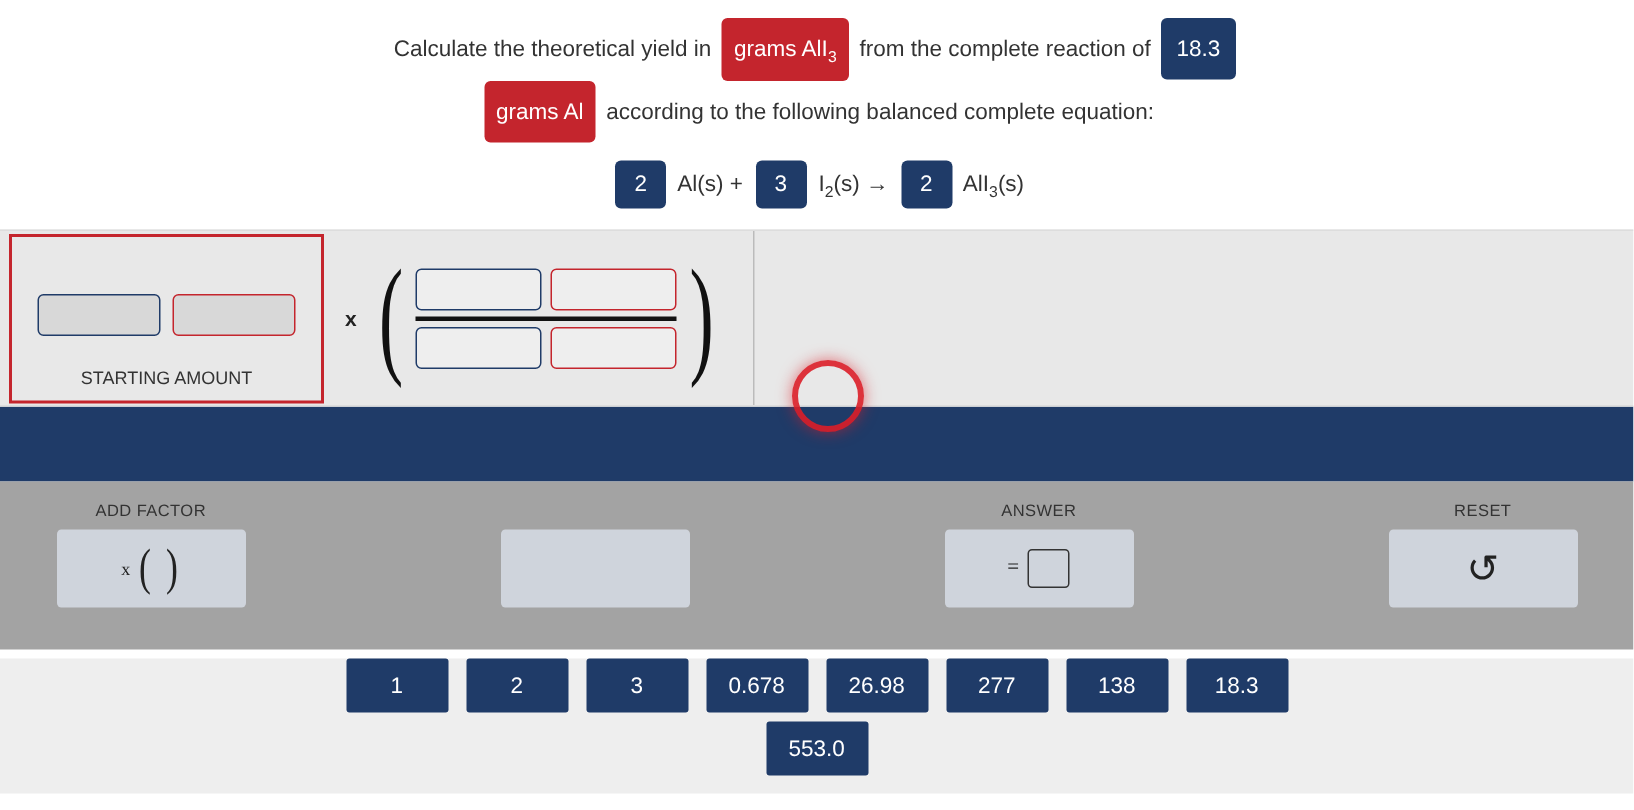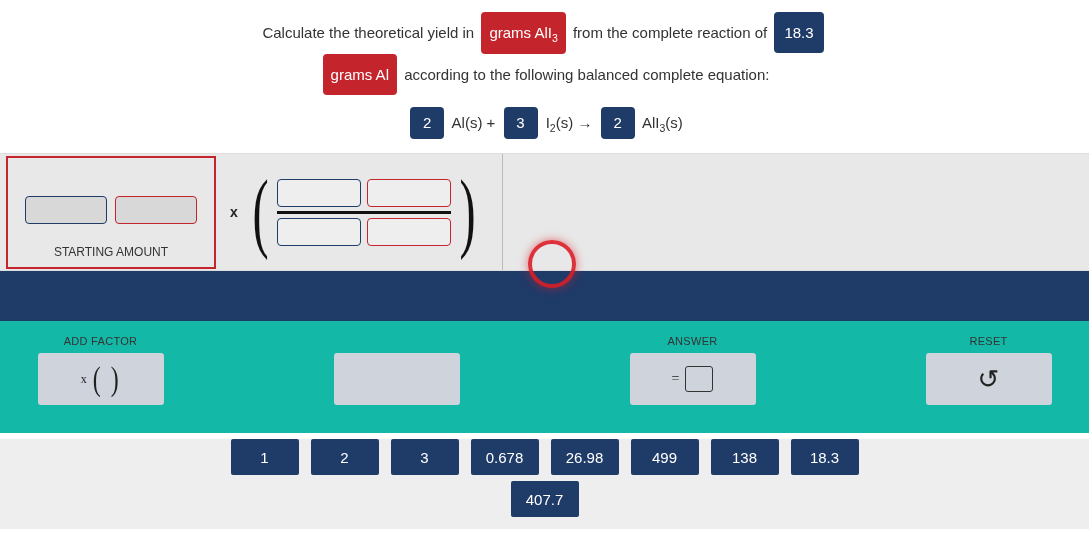--- a/index.html
+++ b/index.html
@@ -154,21 +154,21 @@
     border: 4px solid rgba(220,30,40,0.9);
     box-shadow: 0 0 10px rgba(220,30,40,0.6);
     background: transparent;
   }
   .nav-band {
     height: 50px;
     background: #1f3b68;
   }
 
   .controls-band {
-    background: #14b8a6;
+    background: #a3a3a3;
     padding: 14px 0 18px;
   }
   .ctrl-row {
     display: flex;
     justify-content: center;
     gap: 170px;
     margin-bottom: 10px;
   }
   .ctrl-group {
     text-align: center;
@@ -319,20 +319,20 @@
   </div>
 </div>
 
 <div class="numbers-band">
   <div class="num-row" id="row1">
       <button class="num-btn">1</button>
       <button class="num-btn">2</button>
       <button class="num-btn">3</button>
       <button class="num-btn">0.678</button>
       <button class="num-btn">26.98</button>
-      <button class="num-btn">499</button>
+      <button class="num-btn">277</button>
       <button class="num-btn">138</button>
       <button class="num-btn">18.3</button>
     </div>
   <div class="num-row" id="row2">
-      <button class="num-btn">407.7</button>
+      <button class="num-btn">553.0</button>
     </div>
 </div>
 
 </body></html>

